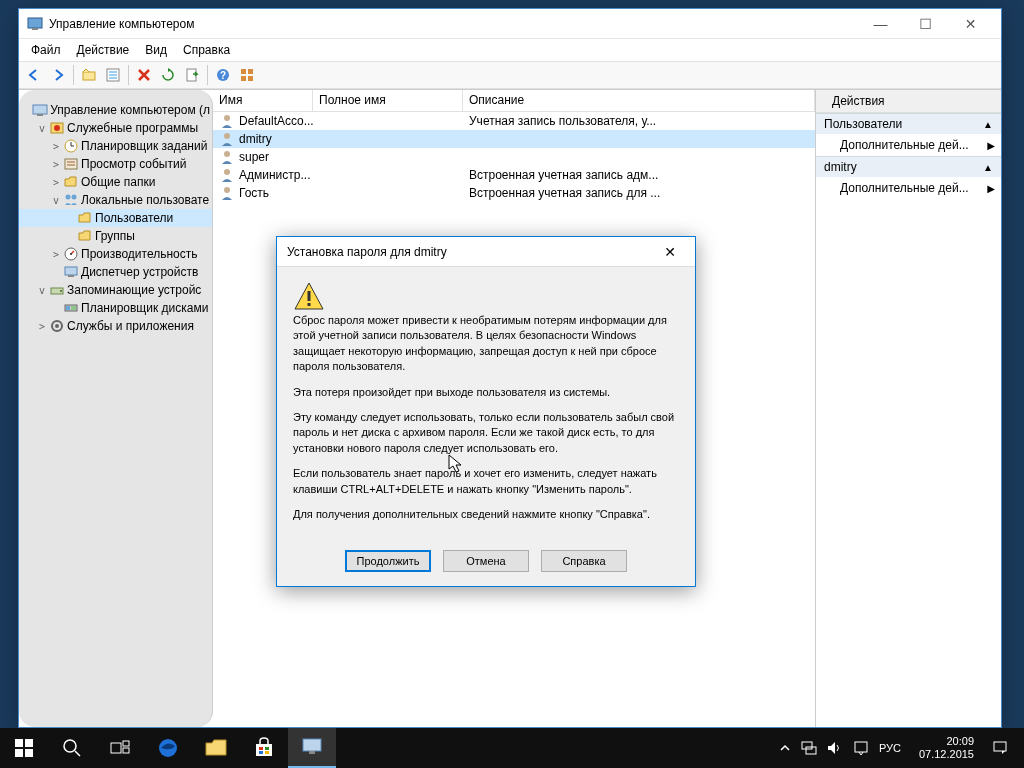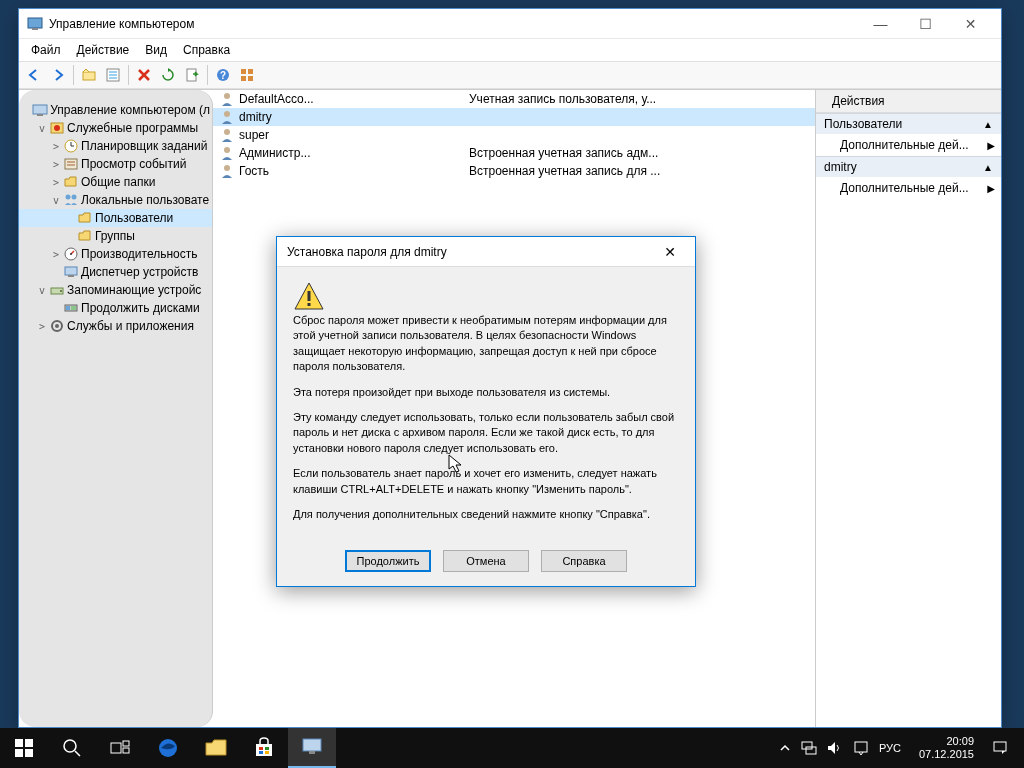--- a/index.html
+++ b/index.html
@@ -254,34 +254,39 @@
         </div>
       <div class="tree-item ind2">
           <span class="exp"></span>
           <span class="ico">
             <svg width="16" height="16">
               <rect x="2" y="5" width="12" height="6" fill="#ccc" stroke="#666"></rect>
               <rect x="3" y="6" width="4" height="4" fill="#6ba5d8"></rect>
               <rect x="8" y="6" width="5" height="4" fill="#8ac58a"></rect>
             </svg>
           </span>
-          <span>Продолжить дисками</span>
+          <span>Планировщик дисками</span>
         </div>
       <div class="tree-item ind1">
           <span class="exp">&gt;</span>
           <span class="ico">
             <svg width="16" height="16">
               <circle cx="8" cy="8" r="5" fill="none" stroke="#666" stroke-width="2"></circle>
               <circle cx="8" cy="8" r="2" fill="#666"></circle>
             </svg>
           </span>
           <span>Службы и приложения</span>
         </div>
     </div>
     <div class="list">
+      <div class="list-header">
+        <div class="col-name">Имя</div>
+        <div class="col-fullname">Полное имя</div>
+        <div class="col-desc">Описание</div>
+      </div>
       <div class="list-body">
         <div class="list-row">
           <div class="col-name">
               <span class="user-icon">
                 <svg width="16" height="16">
                   <circle cx="8" cy="5" r="3" fill="#c8b090"></circle>
                   <path d="M3 15 Q8 9 13 15" fill="#5a86b5"></path>
                 </svg>
               </span>
               <span>DefaultAcco...</span>

